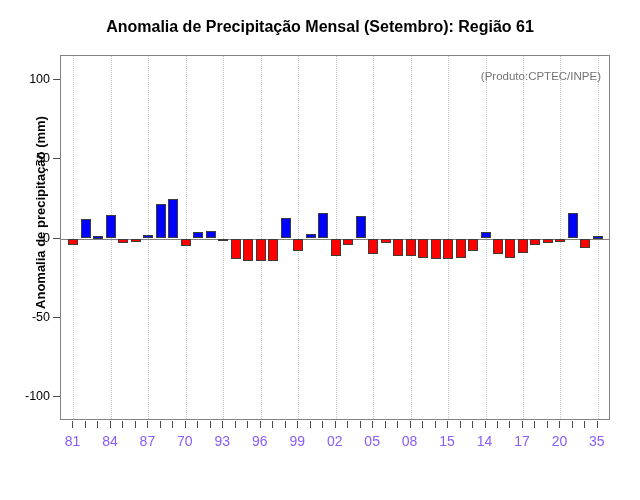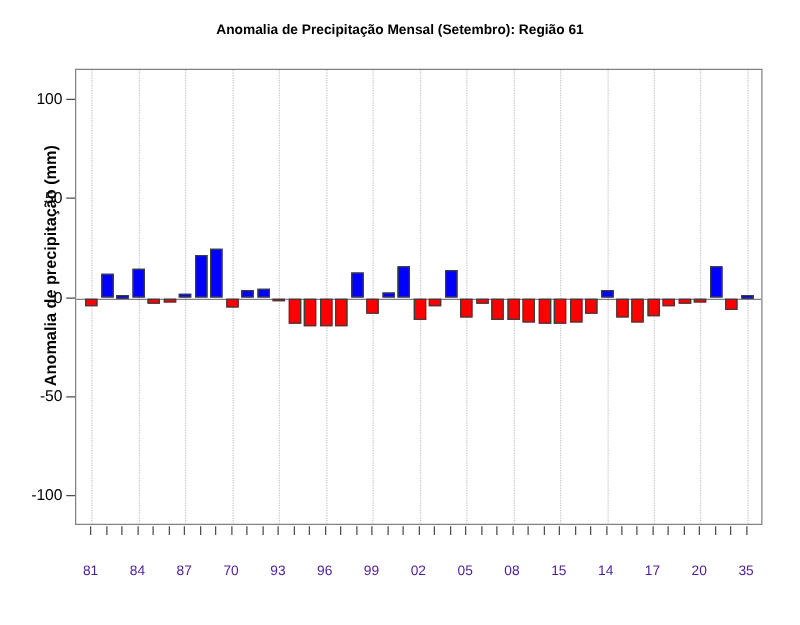--- a/index.html
+++ b/index.html
@@ -17,21 +17,21 @@
     position: relative;
     width: 640px;
     height: 500px;
   }
   #chart-title {
     position: absolute;
     left: 0;
     top: 18px;
     width: 640px;
     text-align: center;
-    font-size: 11px;
+    font-size: 16px;
     font-weight: bold;
     color: #000000;
     letter-spacing: 0px;
   }
   #plot-area {
     position: absolute;
     left: 60px;
     top: 55px;
     width: 550px;
     height: 365px;
@@ -85,25 +85,24 @@
     background: #4d4d4d;
   }
   .xtick-mark {
     position: absolute;
     width: 1px;
     height: 7px;
     background: #4d4d4d;
   }
   .xtick-label {
     position: absolute;
-    font-size: 11px;
-    color: #4c1d95;
+    font-size: 14px;
+    color: #8b5cf6;
     transform: translateX(-50%);
     white-space: nowrap;
-    margin-top: 18px;
   }
   #y-axis-title {
     position: absolute;
     left: -110px;
     top: 205px;
     width: 300px;
     text-align: center;
     font-size: 13px;
     font-weight: bold;
     color: #000000;
@@ -185,20 +184,21 @@
         <div class="bar neg" style="left: 432.009px; top: 182.5px; width: 9.98865px; height: 15.8696px;"></div>
         <div class="bar neg" style="left: 444.495px; top: 182.5px; width: 9.98865px; height: 19.0435px;"></div>
         <div class="bar neg" style="left: 456.981px; top: 182.5px; width: 9.98865px; height: 14.2826px;"></div>
         <div class="bar neg" style="left: 469.467px; top: 182.5px; width: 9.98865px; height: 6.34783px;"></div>
         <div class="bar neg" style="left: 481.952px; top: 182.5px; width: 9.98865px; height: 4.76087px;"></div>
         <div class="bar neg" style="left: 494.438px; top: 182.5px; width: 9.98865px; height: 3.17391px;"></div>
         <div class="bar pos" style="left: 506.924px; top: 157.109px; width: 9.98865px; height: 25.3913px;"></div>
         <div class="bar neg" style="left: 519.41px; top: 182.5px; width: 9.98865px; height: 9.52174px;"></div>
         <div class="bar pos" style="left: 531.896px; top: 180px; width: 9.98865px; height: 2.5px;"></div>
       </div>
+    <div id="produto-note">(Produto:CPTEC/INPE)</div>
   </div>
 
   <div id="y-axis-layer">
       <div class="ytick-mark" style="left: 53px; top: 78.8043px;"></div>
       <div class="ytick-label" style="left: 8px; top: 78.8043px; width: 42px;">100</div>
       <div class="ytick-mark" style="left: 53px; top: 158.152px;"></div>
       <div class="ytick-label" style="left: 8px; top: 158.152px; width: 42px;">50</div>
       <div class="ytick-mark" style="left: 53px; top: 237.5px;"></div>
       <div class="ytick-label" style="left: 8px; top: 237.5px; width: 42px;">0</div>
       <div class="ytick-mark" style="left: 53px; top: 316.848px;"></div>

